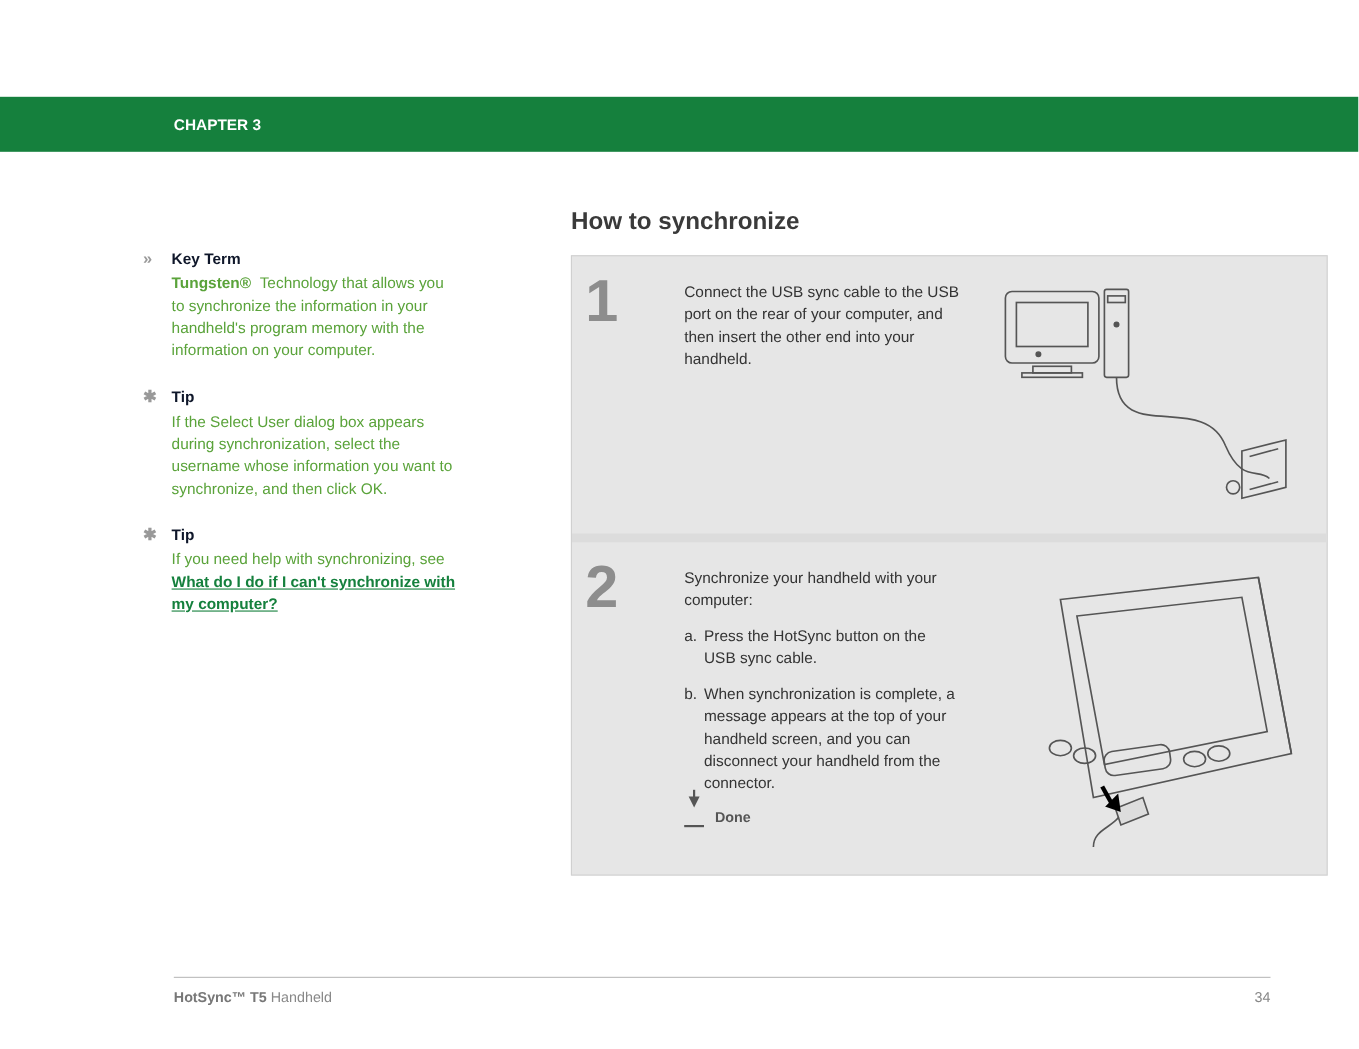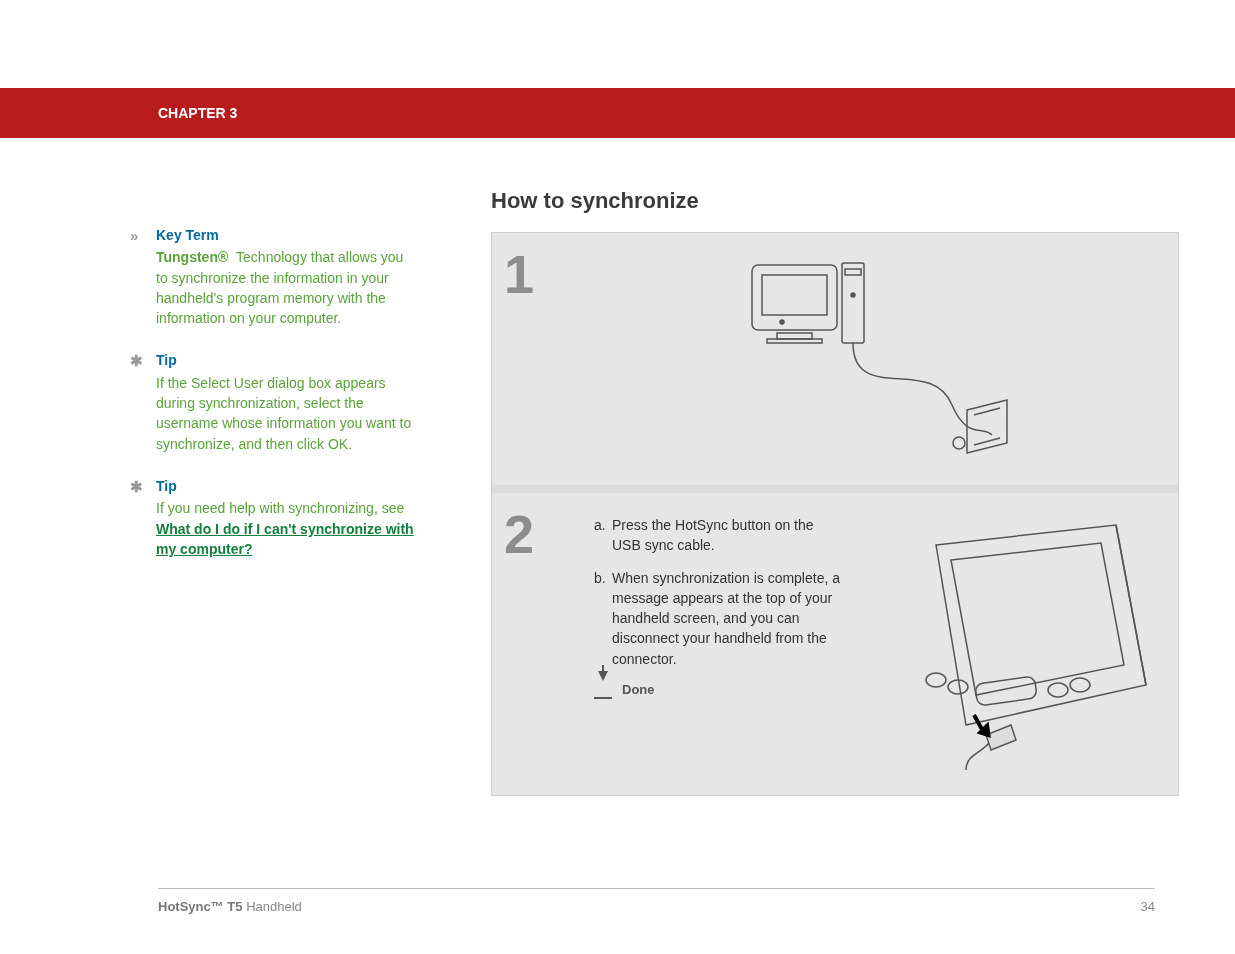--- a/index.html
+++ b/index.html
@@ -10,21 +10,21 @@
     height: 954px;
     position: relative;
     color: #333;
   }
   .header-bar {
     position: absolute;
     top: 88px;
     left: 0;
     right: 0;
     height: 50px;
-    background: #b91c1c;
+    background: #15803d;
     display: flex;
     align-items: center;
     color: #fff;
     font-weight: bold;
     font-size: 14px;
   }
   .chapter-label { position: absolute; left: 158px; }
   .chapter-title { position: absolute; left: 459px; }
   .sidebar {
     position: absolute;
@@ -38,34 +38,34 @@
   .side-icon {
     width: 26px;
     flex-shrink: 0;
     color: #999;
     font-weight: bold;
     font-size: 15px;
     text-align: left;
   }
   .side-body { flex: 1; }
   .side-head {
-    color: #0369a1;
+    color: #0f172a;
     font-weight: bold;
     margin-bottom: 2px;
   }
   .side-text { color: #5aa33a; }
   .side-text b { font-weight: bold; }
   .side-link {
     color: #15803d;
     text-decoration: underline;
     font-weight: bold;
   }
   .main {
     position: absolute;
-    left: 447px;
+    left: 475px;
     top: 188px;
     width: 732px;
     padding-left: 44px;
   }
   .section-title {
     font-size: 22px;
     font-weight: bold;
     color: #3a3a3a;
     margin-bottom: 18px;
   }
@@ -192,20 +192,23 @@
 </aside>
 
 <main class="main">
   <h2 class="section-title">How to synchronize</h2>
 
   <div class="steps-box">
 
     <div class="step">
       <div class="step-num">1</div>
       <div class="step-content">
+        <div class="step-text">
+          <p>Connect the USB sync cable to the USB port on the rear of your computer, and then insert the other end into your handheld.</p>
+        </div>
         <div class="step-illus">
           <svg class="svg-art" width="270" height="210" viewBox="0 0 270 210">
             <g fill="none" stroke="#555" stroke-width="1.5">
 
               <rect x="10" y="10" width="85" height="65" rx="6"></rect>
               <rect x="20" y="20" width="65" height="40"></rect>
               <circle cx="40" cy="67" r="2" fill="#555"></circle>
               <rect x="35" y="78" width="35" height="6"></rect>
               <rect x="25" y="84" width="55" height="4"></rect>
 
@@ -222,20 +225,21 @@
             </g>
           </svg>
         </div>
       </div>
     </div>
 
     <div class="step">
       <div class="step-num">2</div>
       <div class="step-content">
         <div class="step-text">
+          <p>Synchronize your handheld with your computer:</p>
           <ol>
             <li>
               <span class="li-marker">a.</span>
               <span>Press the HotSync button on the USB sync cable.</span>
             </li>
             <li>
               <span class="li-marker">b.</span>
               <span>When synchronization is complete, a message appears at the top of your handheld screen, and you can disconnect your handheld from the connector.</span>
             </li>
           </ol>

